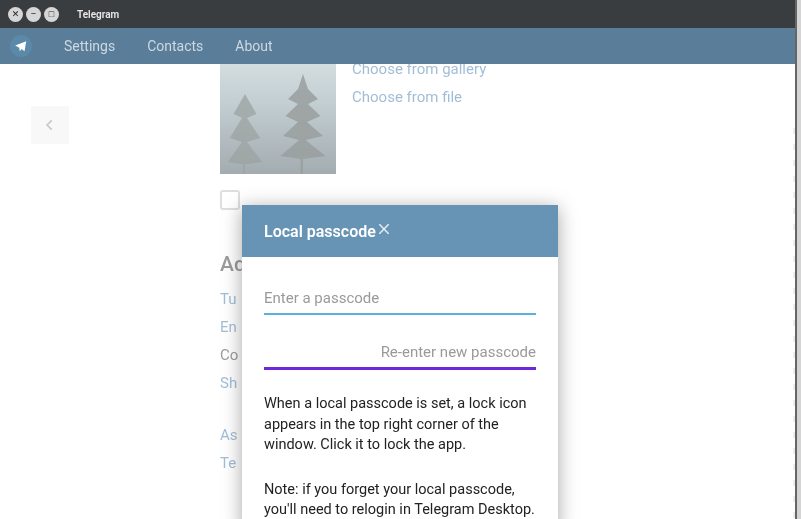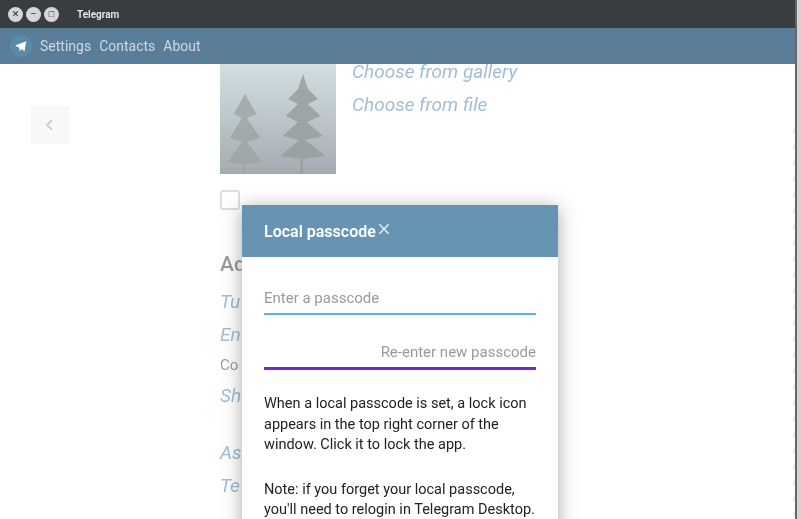--- a/index.html
+++ b/index.html
@@ -34,21 +34,21 @@
     display: flex; align-items: center; justify-content: center;
     font-size: 9px; color: #222; line-height: 1;
   }
   .title-text { color: #e9e9e9; font-size: 10px; font-weight: 600; margin-left: 10px; }
   .menubar {
     background: #5a7d99;
     height: 36px;
     display: flex;
     align-items: center;
     padding: 0 10px;
-    gap: 8px;
+    gap: 32px;
   }
   .menubar .logo {
     width: 22px; height: 22px; border-radius: 50%;
     background: #5b89a8;
     display:flex;align-items:center;justify-content:center;
   }
   .menubar .logo svg { width:14px; height:14px; fill:#fff; }
   .menu-item { color: #cdd9e2; font-size: 14px; cursor: pointer; }
   .content {
     position: relative;
@@ -92,21 +92,21 @@
   }
   .bg-thumb::before{
     content:"";
     position:absolute; bottom:0; left:6px;
     width:38px; height:80px;
     background:#233330;
     clip-path: polygon(50% 0%, 80% 25%, 55% 30%, 90% 55%, 55% 60%, 95% 85%, 50% 88%, 50% 100%, 45% 100%, 45% 88%, 5% 85%, 42% 60%, 10% 55%, 42% 30%, 20% 25%);
     opacity:0.75;
   }
   .bg-links { display:flex; flex-direction:column; gap:10px; padding-top:6px; }
-  .link { color:#2f6ea5; font-size:19px; cursor:pointer;font-style:italic; }
+  .link { color:#2f6ea5; font-size:15px; cursor:pointer; }
   .checkbox-row { margin-top:16px; display:flex; align-items:center; gap:10px; }
   .checkbox {
     width:20px; height:20px;
     border:2px solid #b6b6b6; border-radius:3px; background:#fff;
   }
   .adv-section { margin-top:42px; }
   .adv-title { font-size:21px; font-weight:500; color:#222; margin-bottom:14px; }
   .adv-links { display:flex; flex-direction:column; gap:10px; }
   .adv-links .dark { color:#222; font-size:15px; }
 

